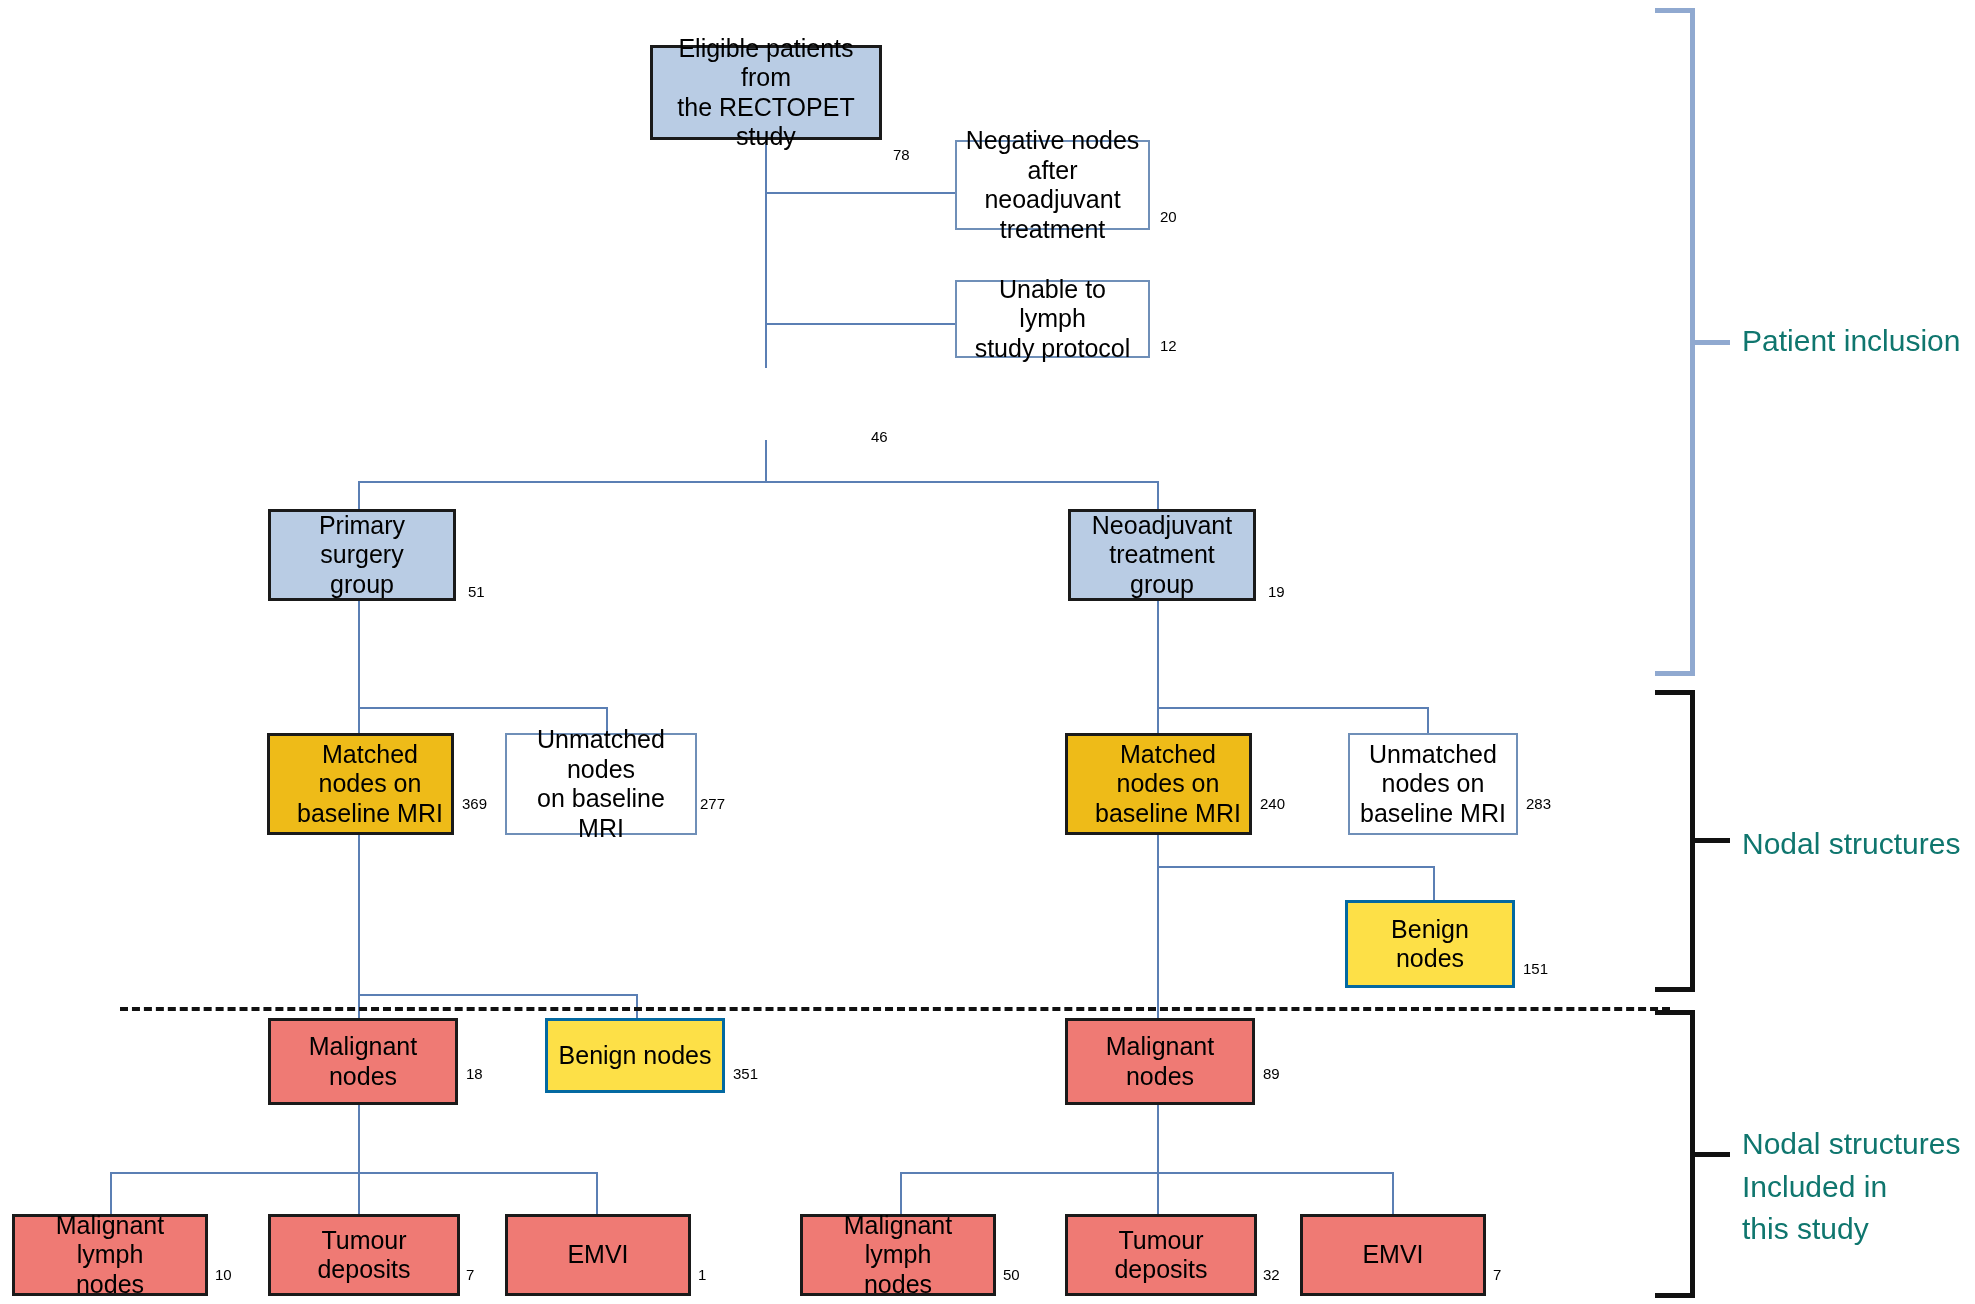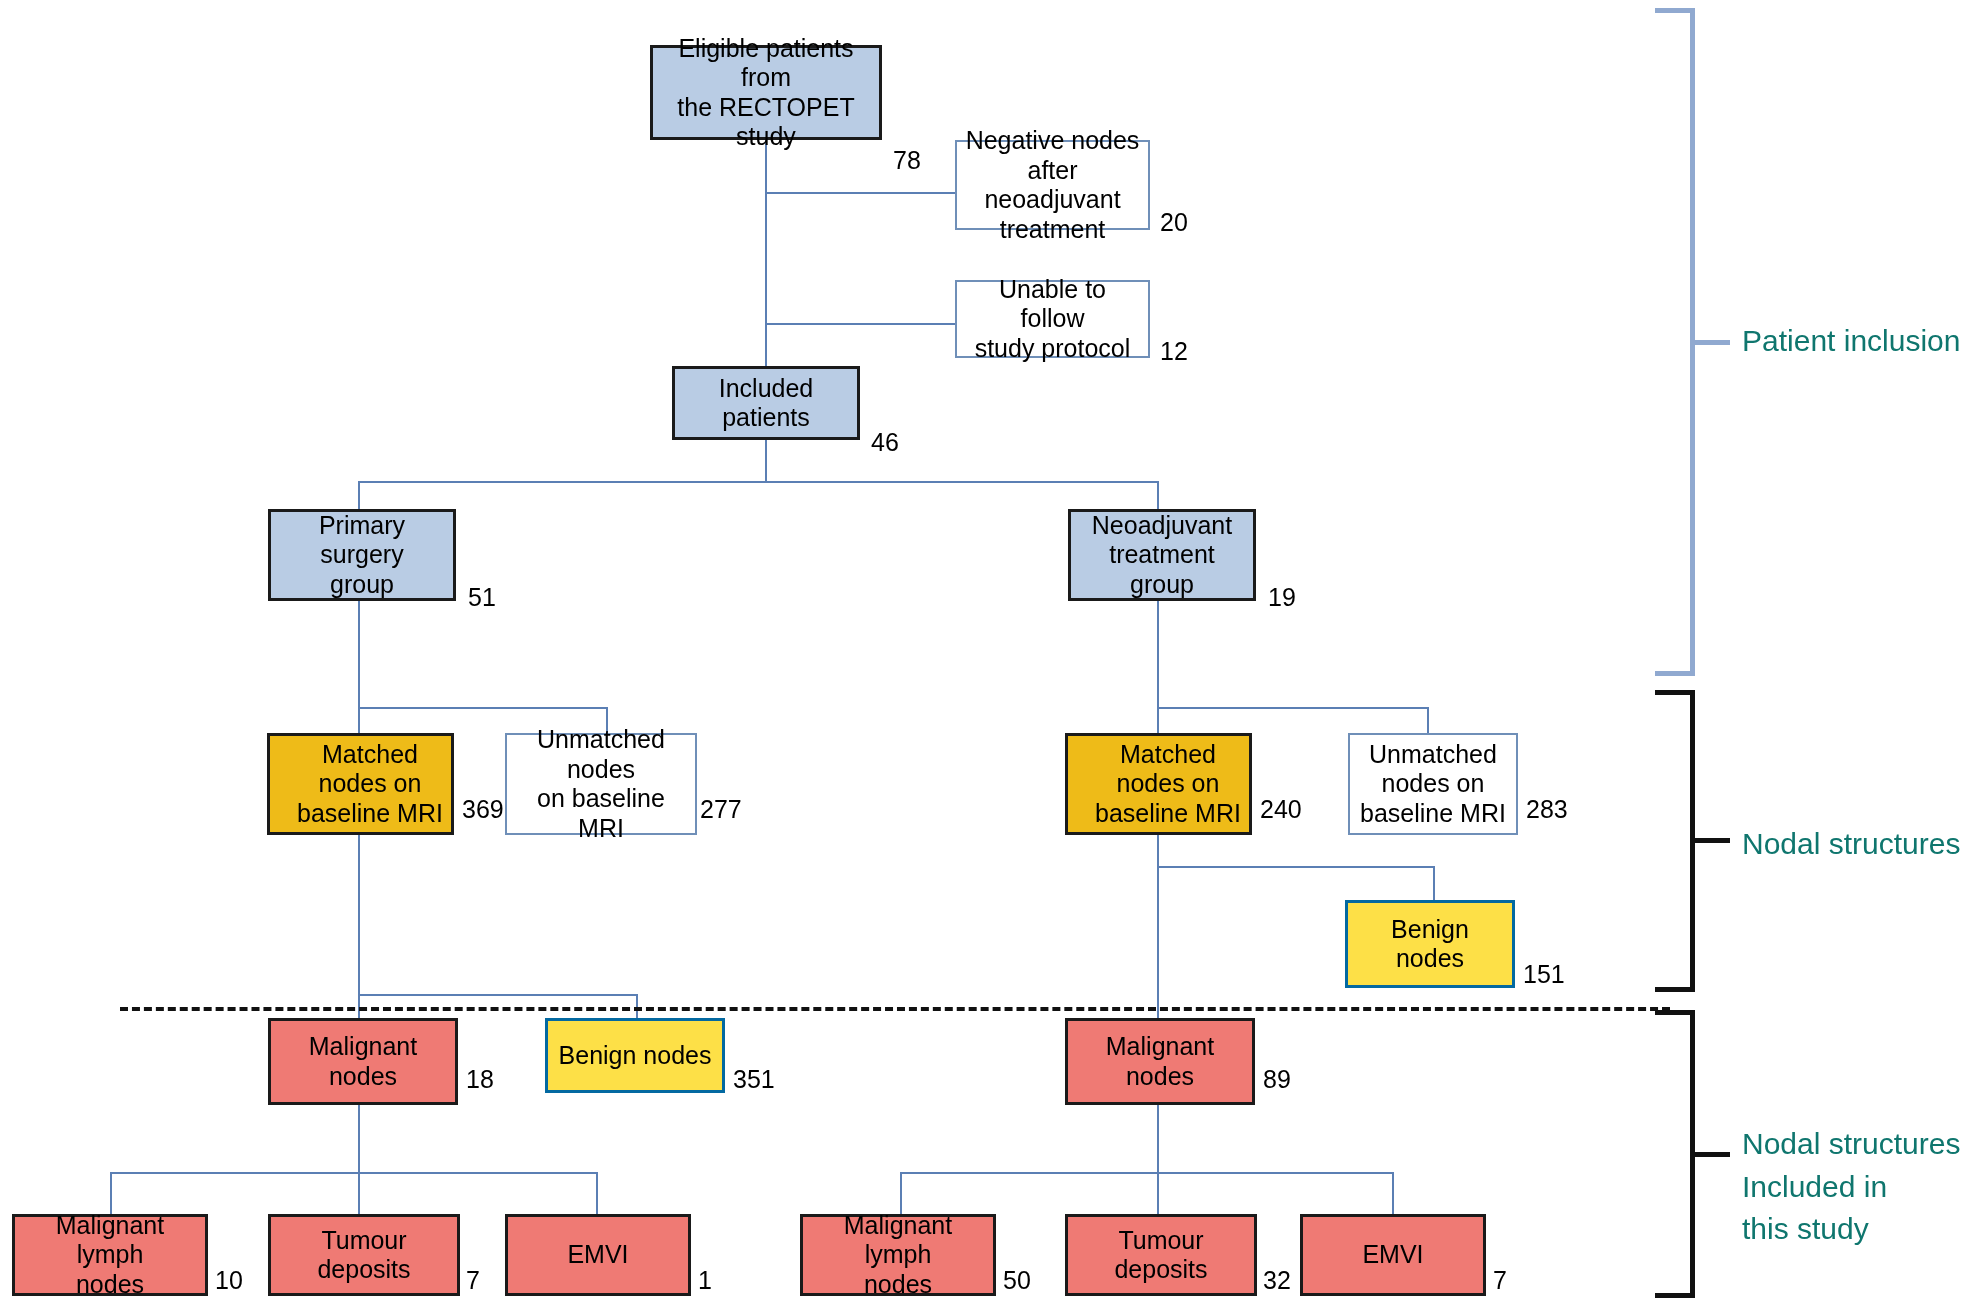--- a/index.html
+++ b/index.html
@@ -51,21 +51,21 @@
     border: 3px solid #0369a1;
   }
   .node.red {
     background: #ef7a74;
     border: 3px solid #1a1a1a;
   }
 
   
   .count {
     position: absolute;
-    font-size: 25px;
+    font-size: 15px;
     color: #000000;
     z-index: 7;
     white-space: nowrap;
   }
 
   
   .ln {
     position: absolute;
     background: #5b7fb4;
     z-index: 2;
@@ -177,25 +177,24 @@
 
   <div class="node blue" style="left:650px; top:45px; width:232px; height:95px;">Eligible patients from
 the RECTOPET study</div>
   <div class="count" style="left:893px; top:146px;">78</div>
 
   <div class="node white" style="left:955px; top:140px; width:195px; height:90px;">Negative nodes
 after neoadjuvant
 treatment</div>
   <div class="count" style="left:1160px; top:208px;">20</div>
 
-  <div class="node white" style="left:955px; top:280px; width:195px; height:78px;">Unable to follow
+  <div class="node white" style="left:955px; top:280px; width:195px; height:78px;">Unable to lymph
 study protocol</div>
   <div class="count" style="left:1160px; top:337px;">12</div>
 
-  <div class="node blue" style="left:672px; top:366px; width:188px; height:74px;">Included patients</div>
   <div class="count" style="left:871px; top:428px;">46</div>
 
   <div class="node blue" style="left:268px; top:509px; width:188px; height:92px;">Primary surgery
 group</div>
   <div class="count" style="left:468px; top:583px;">51</div>
 
   <div class="node blue" style="left:1068px; top:509px; width:188px; height:92px;">Neoadjuvant
 treatment group</div>
   <div class="count" style="left:1268px; top:583px;">19</div>
 

